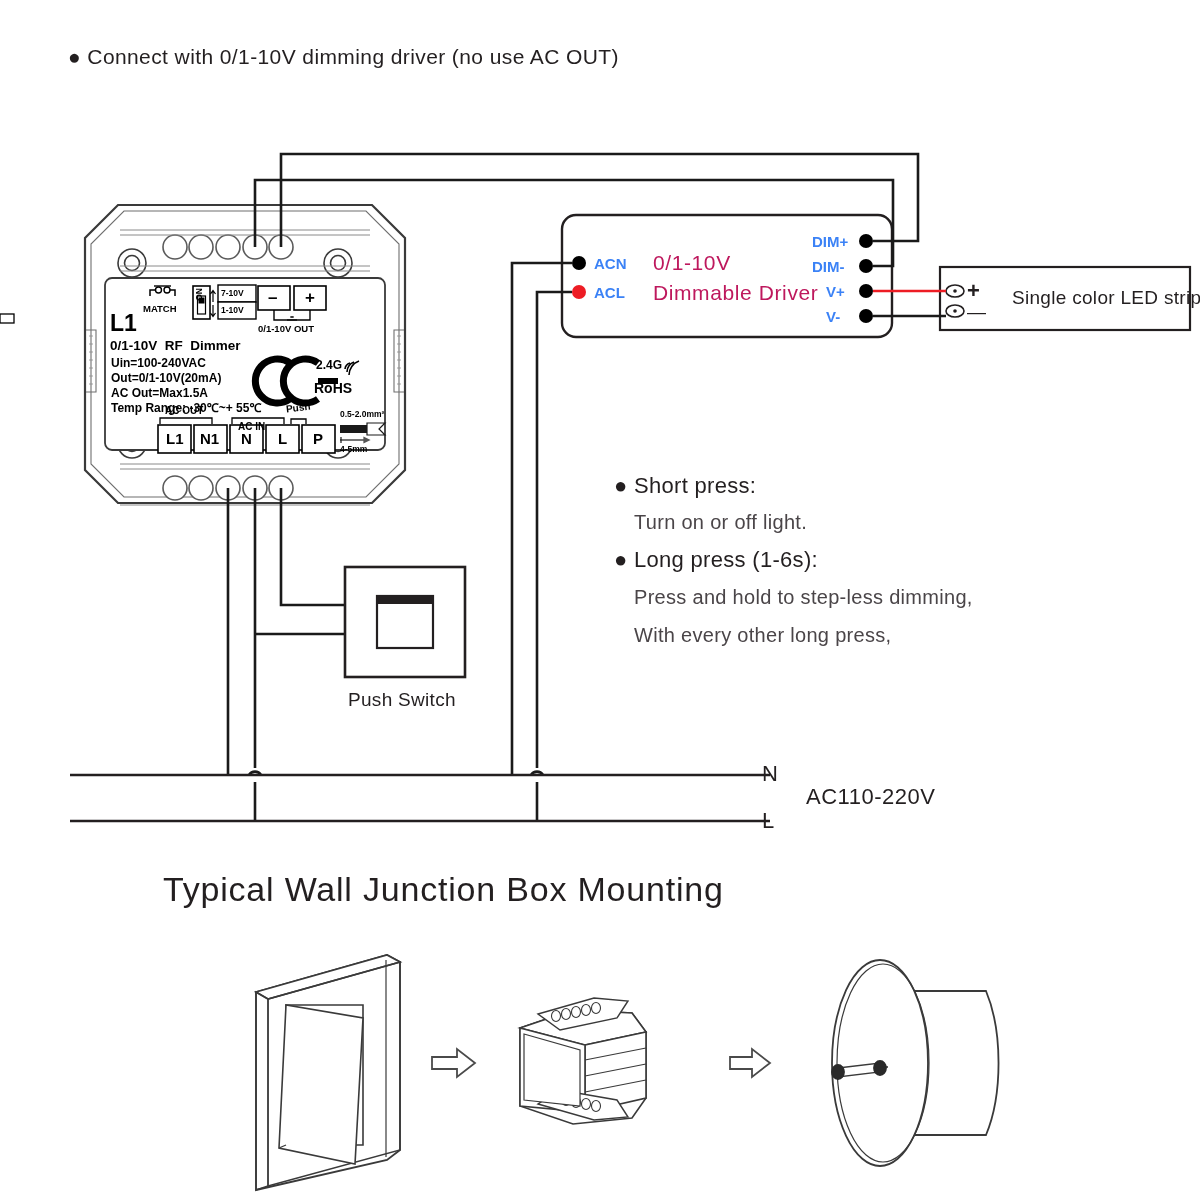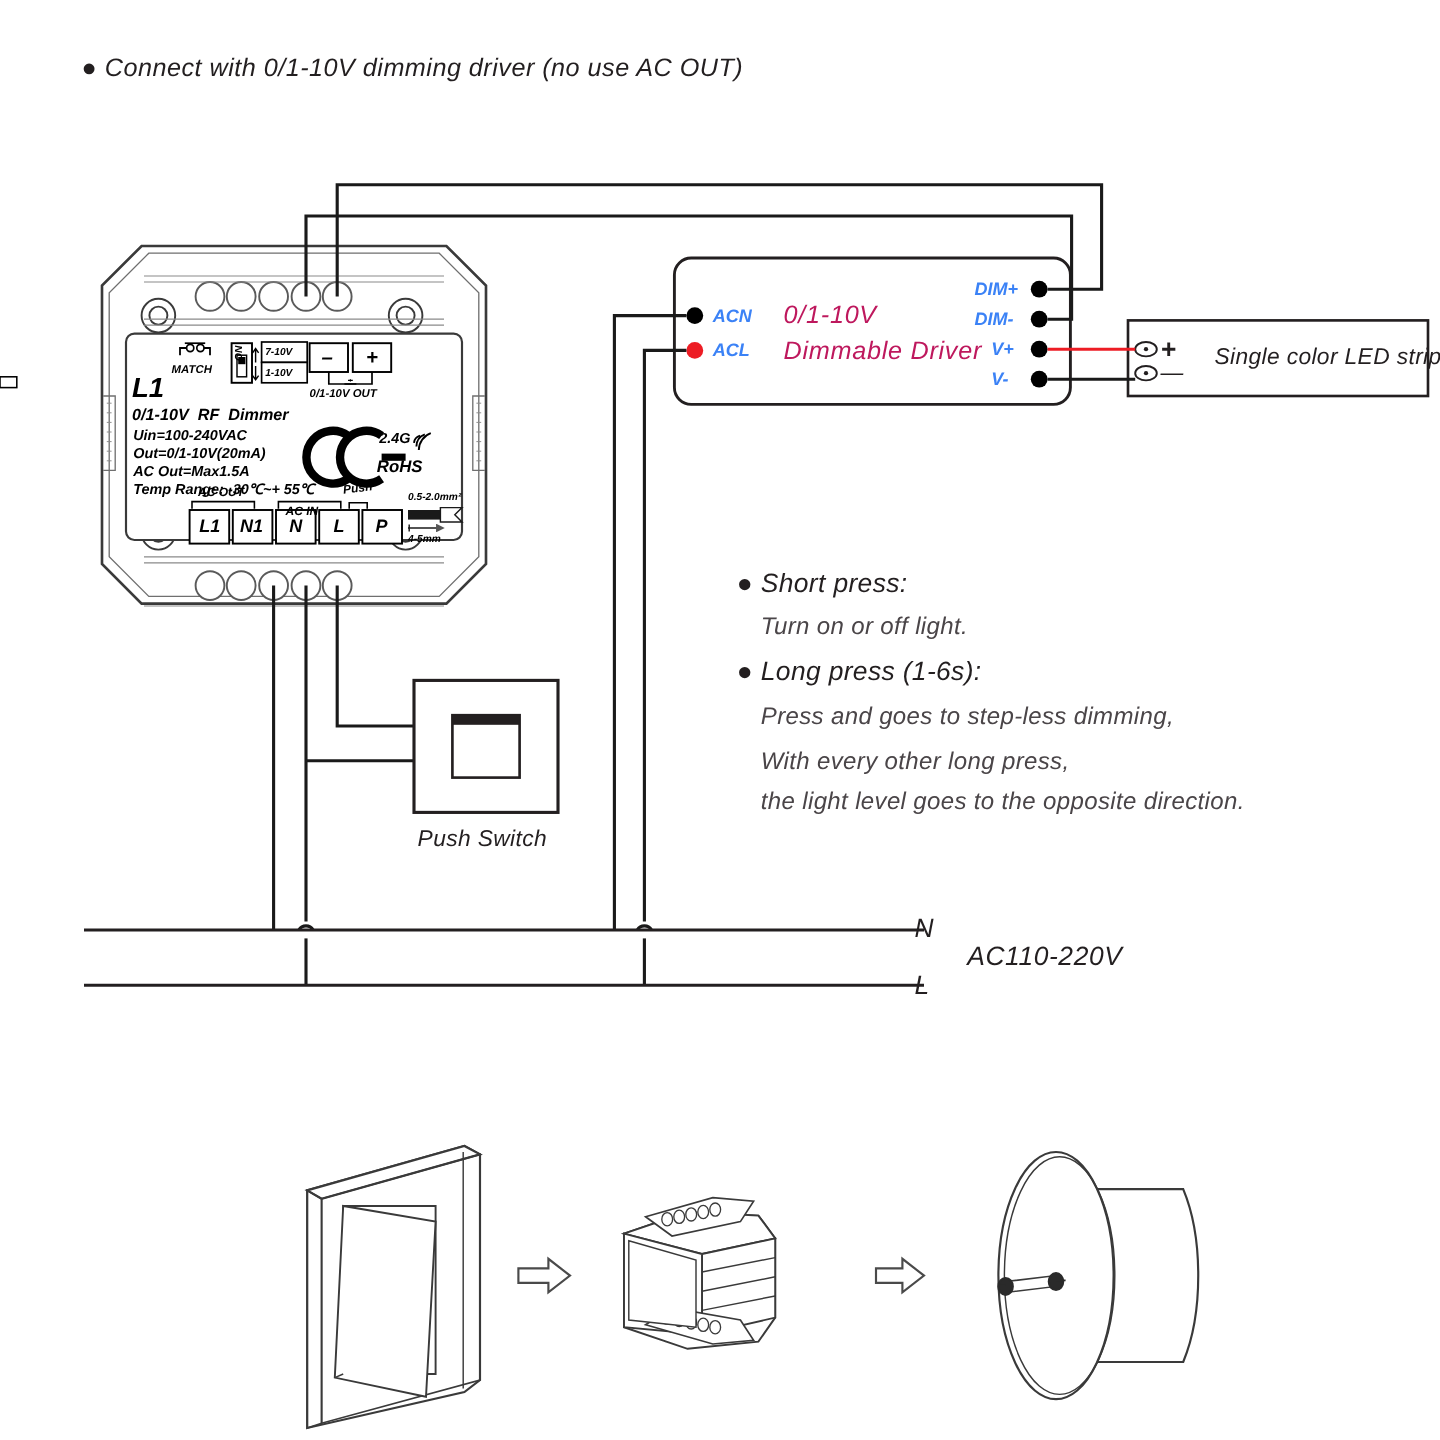--- a/index.html
+++ b/index.html
@@ -14,21 +14,20 @@
     position: relative;
     overflow: hidden;
     font-family: "Liberation Sans", sans-serif;
     color: #231f20;
   }
   #root {
     position: absolute;
     inset: 0;
     width: 1200px;
     height: 848px;
-    font-style: italic;
   }
   svg.layer {
     position: absolute;
     left: 0;
     top: 0;
     width: 1200px;
     height: 1200px;
     overflow: visible;
   }
   .txt {
@@ -420,24 +419,24 @@
 
   <div class="txt" style="left:967px; top:280px; font-size:22px; font-weight:600;">+</div>
   <div class="txt" style="left:967px; top:302px; font-size:19px;">—</div>
   <div class="txt strip-label" style="left:1012px; top:288px;">Single color LED strip</div>
 
 
   <div class="txt bullet-head" style="left:614px; top:475px;">● Short press:</div>
   <div class="txt bullet-body" style="left:634px; top:512px;">Turn on or off light.</div>
 
   <div class="txt bullet-head" style="left:614px; top:549px;">● Long press (1-6s):</div>
-  <div class="txt bullet-body" style="left:634px; top:587px;">Press and goes to step-less dimming,</div>
+  <div class="txt bullet-body" style="left:634px; top:587px;">Press and hold to step-less dimming,</div>
   <div class="txt bullet-body" style="left:634px; top:625px;">With every other long press,</div>
-  <div class="txt bullet-body" style="left:634px; top:658px;">the light level goes to the opposite direction.</div>
 
   <div class="txt push-switch-label" style="left:348px; top:690px;">Push Switch</div>
 
   <div class="txt rail-label" style="left:762px; top:763px;">N</div>
   <div class="txt rail-label" style="left:762px; top:810px;">L</div>
   <div class="txt ac-label" style="left:806px; top:786px;">AC110-220V</div>
 
+  <div class="txt big-title" style="left:163px; top:872px;">Typical Wall Junction Box Mounting</div>
 
 </div>
 
 </body></html>

